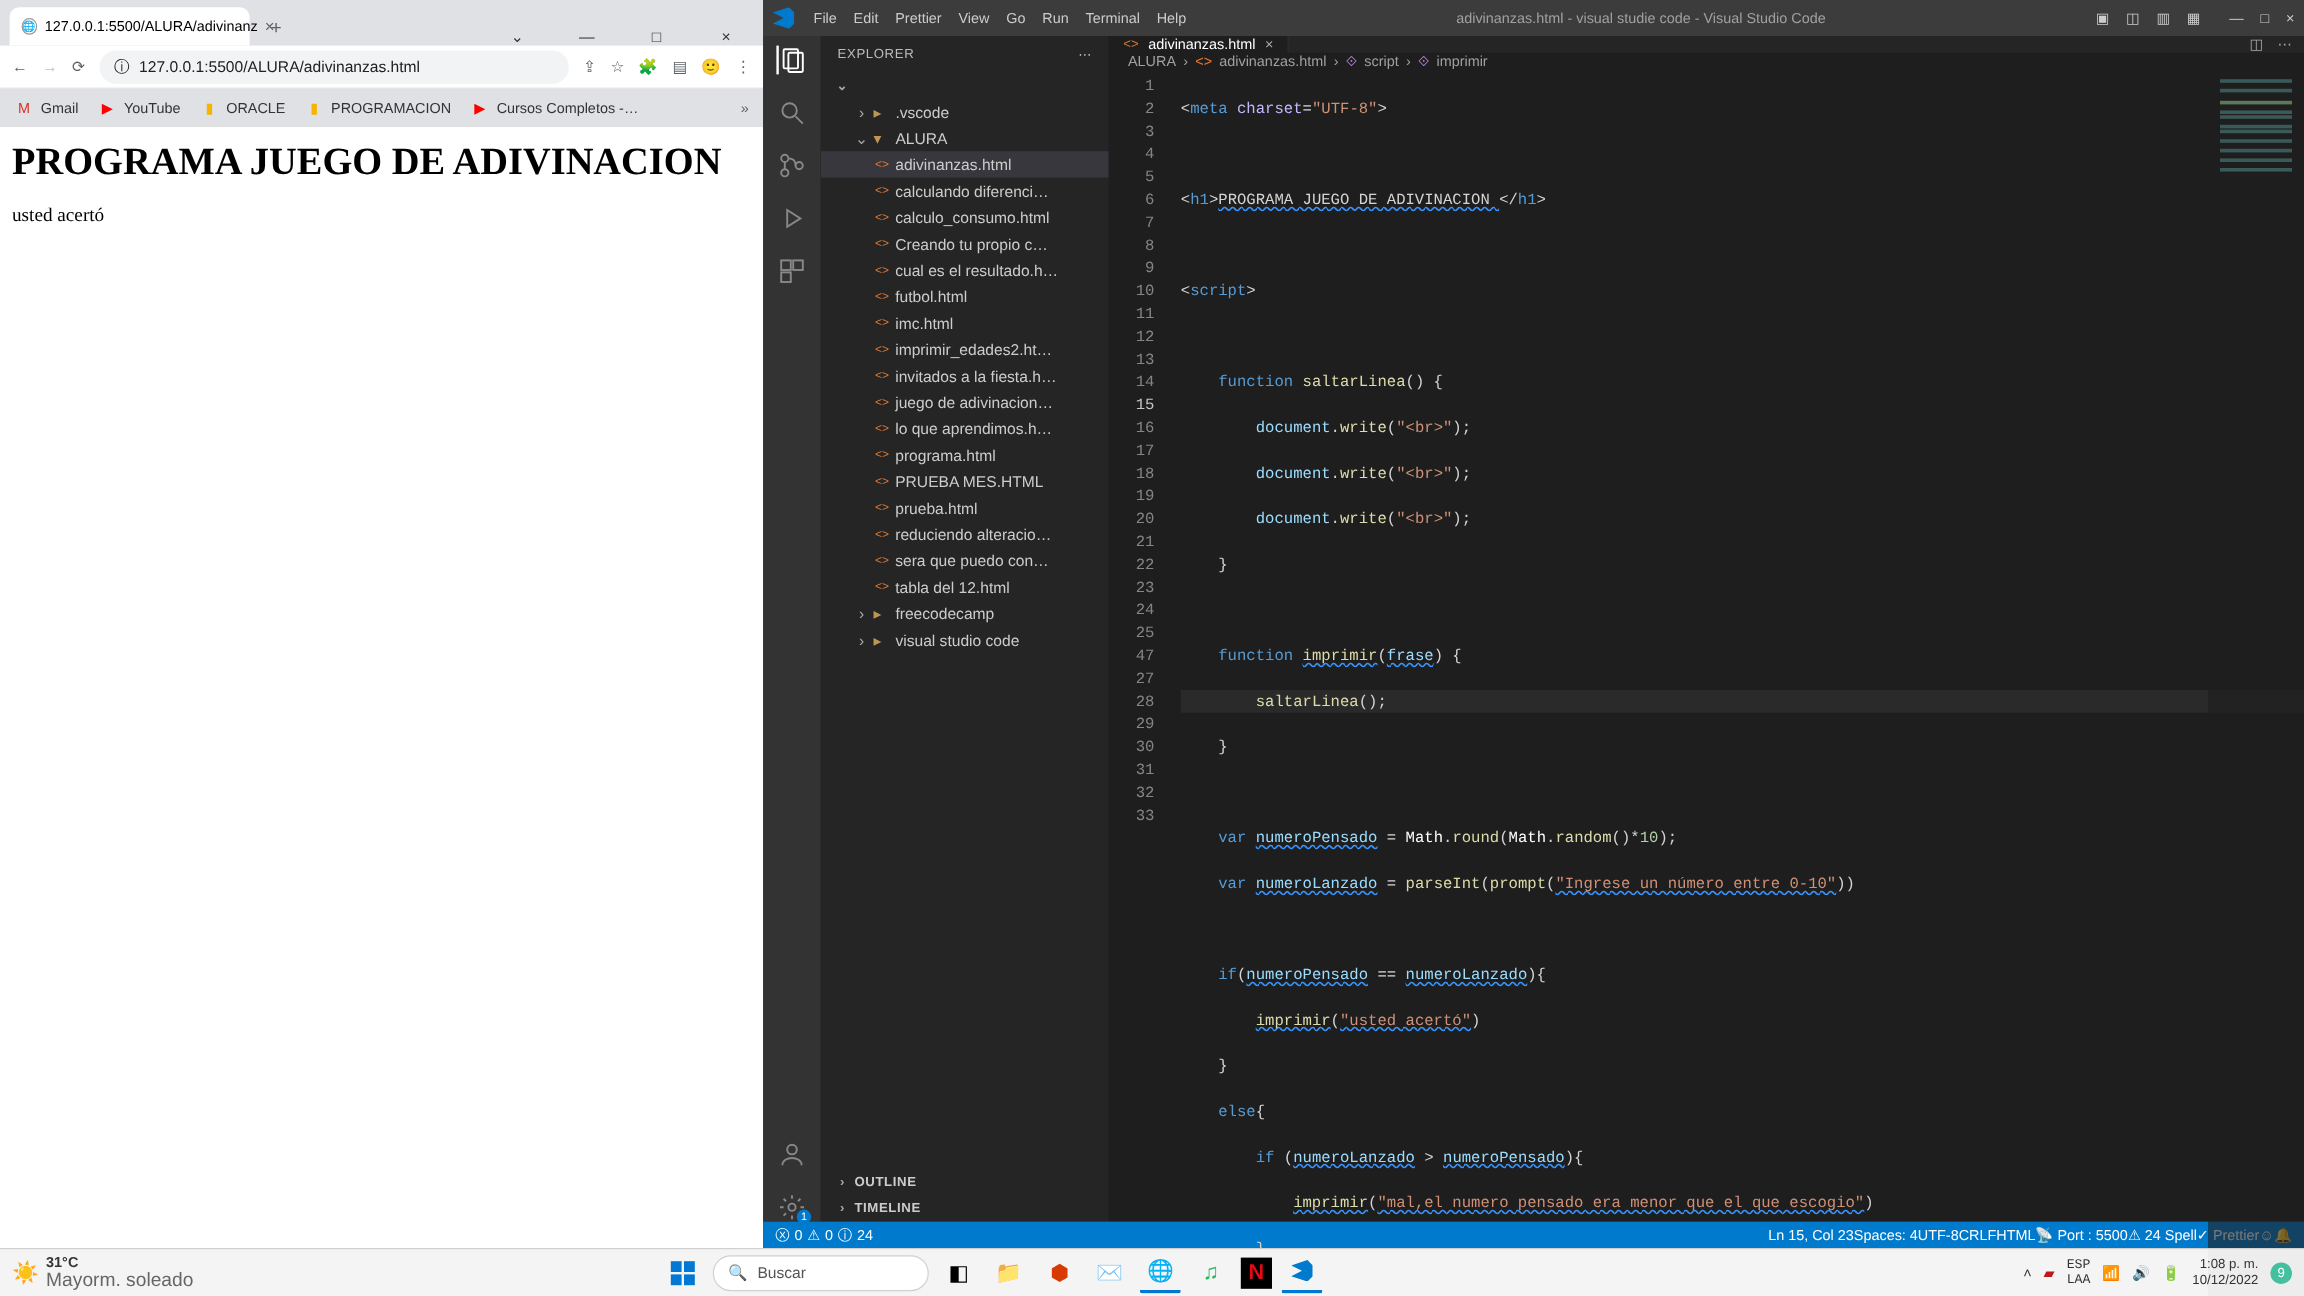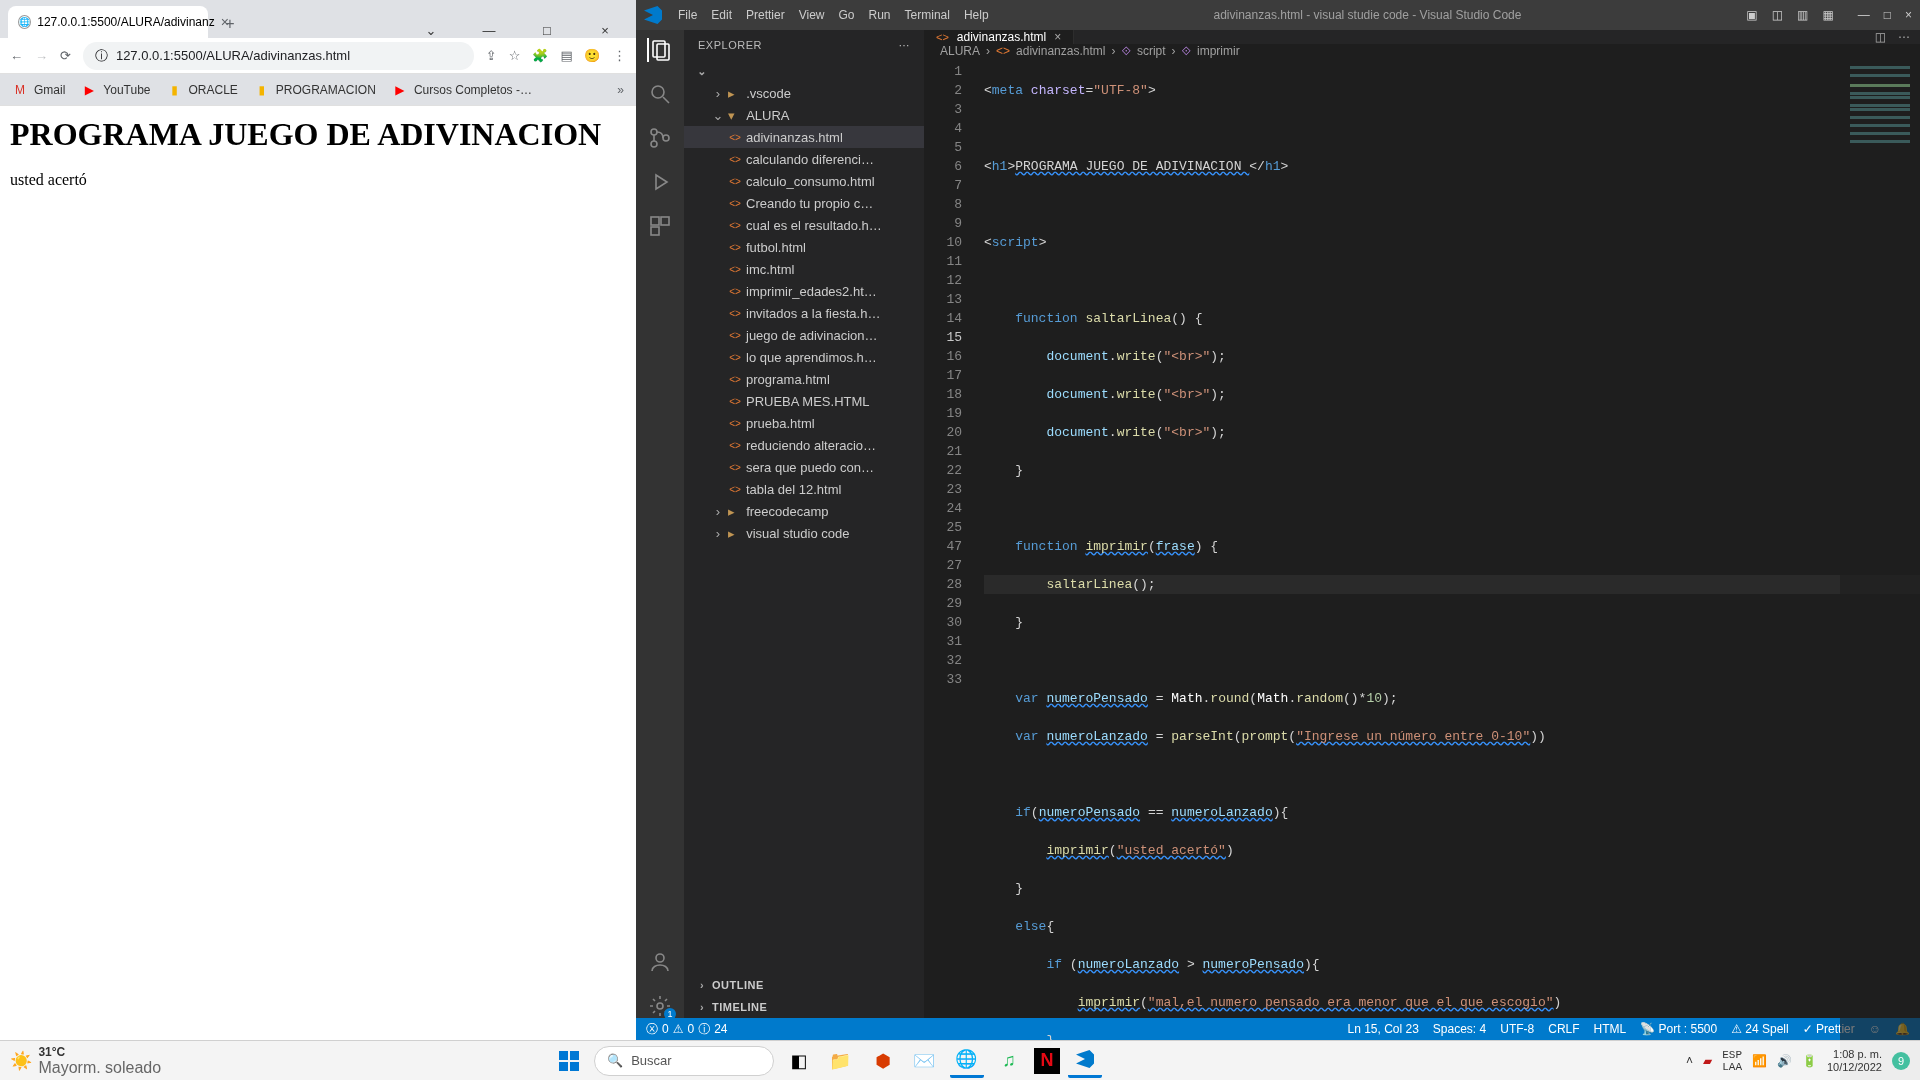--- a/index.html
+++ b/index.html
@@ -67,21 +67,21 @@
 .code .cur{background:#2a2a2a;}
 .minimap { position:absolute; right:0; top:0; width:80px; height:100%; background:rgba(30,30,30,0.6); }
 .mm-blob{position:absolute; left:10px; right:10px; height:3px; background:#3a5a5a;}
 
 .t-tag{color:#569cd6}.t-attr{color:#c4b5fd}.t-str{color:#ce9178}.t-txt{color:#d4d4d4}
 .t-kw{color:#569cd6}.t-fn{color:#dcdcaa}.t-var{color:#9cdcfe}.t-num{color:#b5cea8}
 .t-obj{color:#ffffff}.t-p{color:#d4d4d4}
 .sq{text-decoration: underline wavy #3794ff; text-decoration-skip-ink:none;}
 
 .vsc-status { height:22px; background:#007acc; color:#fff; display:flex; align-items:center; font-size:12px; padding:0 10px; gap:14px; }
-.vsc-status .right { margin-left:auto; display:flex; gap:14px; align-items:center;}
+.vsc-status .right { margin-left:auto; display:flex; gap:0; align-items:center;}
 .vsc-status .warn{display:flex;align-items:center;gap:4px;}
 
 
 .taskbar { position:absolute; left:0; bottom:0; right:0; height:40px; background: rgba(243,243,243,0.95); border-top:1px solid #d0d0d0; display:flex; align-items:center; }
 .tb-left { display:flex; align-items:center; gap:10px; padding-left:10px; min-width:260px; }
 .weather { display:flex; align-items:center; gap:6px; font-size:12px; color:#333; }
 .tb-center { margin:0 auto; display:flex; align-items:center; gap:8px; }
 .start { width:34px; height:34px; display:flex; align-items:center; justify-content:center; }
 .win-logo { width:20px; height:20px; display:grid; grid-template-columns:1fr 1fr; grid-template-rows:1fr 1fr; gap:2px;}
 .win-logo span{background:#0078d4;}

